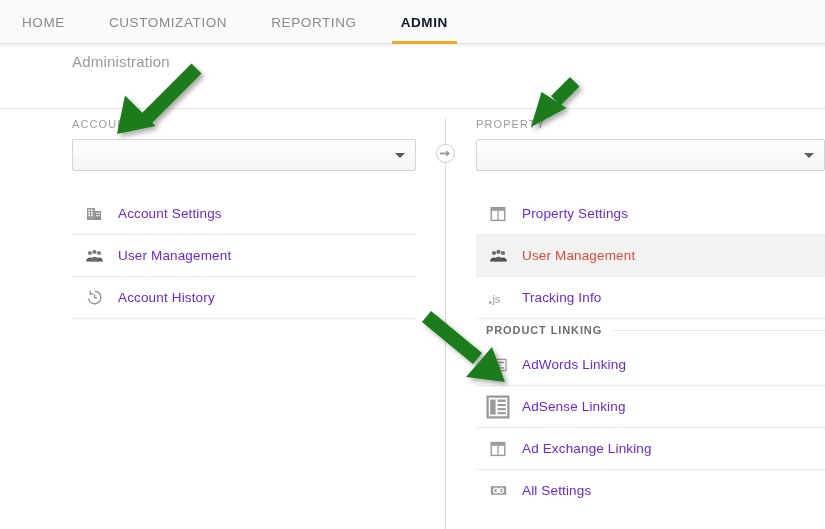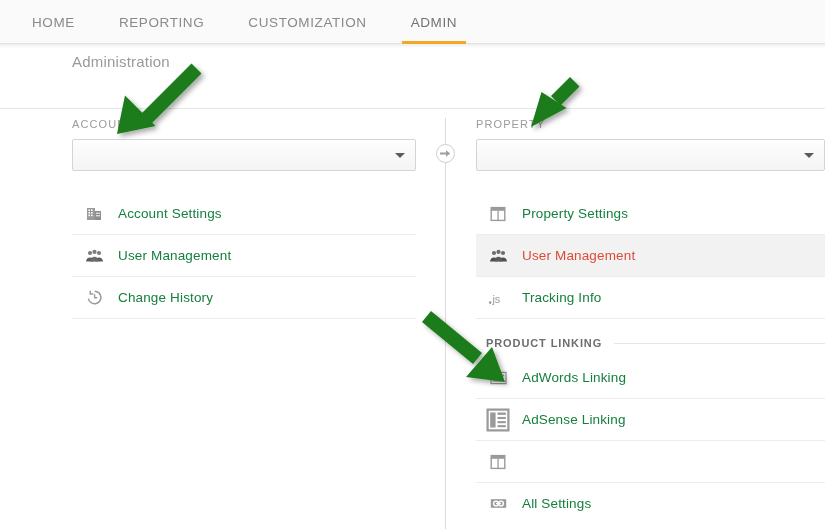--- a/index.html
+++ b/index.html
@@ -11,30 +11,30 @@
     overflow: hidden;
   }
   #root { position: relative; width: 825px; height: 529px; background:#fff; }
 
   
   .topnav {
     position: absolute; left:0; top:0; width:825px; height:44px;
     background:#fafafa;
     border-bottom:1px solid #e3e3e3;
   }
-  .topnav-inner { display:flex; align-items:flex-start; height:44px; padding-left:10px; }
+  .topnav-inner { display:flex; align-items:flex-start; height:44px; }
   .navtab {
     display:flex; align-items:center;
     padding:0 22px;
     font-size:13.5px; letter-spacing:0.6px;
     color:#8a8a8a; font-weight:400;
     position:relative; cursor:pointer;
     height:44px;
   }
-  .navtab.active { color:#737373; }
+  .navtab.active { color:#0f172a;font-weight:bold; }
   .navtab.active:after {
     content:""; position:absolute; left:13px; right:13px; bottom:0;
     height:3px; background:#f5a623;
   }
   .header-shadow {
     position:absolute; left:0; top:44px; width:825px; height:4px;
     background:linear-gradient(to bottom, rgba(0,0,0,0.07), rgba(0,0,0,0));
   }
 
   
@@ -86,32 +86,32 @@
     cursor:pointer;
     padding-left:10px;
   }
   .menu-item.no-rule { border-bottom:1px solid transparent; }
   .menu-item .ico {
     width:24px; height:24px; flex:0 0 24px;
     display:flex; align-items:center; justify-content:center;
     margin-right:12px;
   }
   .menu-item .label {
-    font-size:13.5px; color:#15803d; letter-spacing:0.15px;
+    font-size:13.5px; color:#6d28d9; letter-spacing:0.15px;
   }
   .menu-item.selected { background:#f2f2f2; }
   .menu-item.selected .label { color:#dd4b39; }
 
   
   .col-property .menu-item { margin-right:-6px; }
 
   
   .group-header {
     display:flex; align-items:center;
-    margin-top:14px; margin-bottom:4px;
+    margin-top:1px; margin-bottom:4px;
     padding-left:10px;
     height:20px;
     justify-content:center;
   }
   .group-header .gh-text {
     font-size:11px; font-weight:bold; letter-spacing:0.9px;
     color:#6d6d6d; text-transform:uppercase; white-space:nowrap;
   }
   .group-header .gh-rule {
     flex:1; height:1px; background:#e6e6e6; margin-left:12px;
@@ -138,24 +138,24 @@
 <body>
 
 <div id="root">
 
   <div class="topnav">
     <div class="topnav-inner">
       <div class="navtab">
         <span>HOME</span>
       </div>
       <div class="navtab">
+        <span>CUSTOMIZATION</span>
+      </div>
+      <div class="navtab">
         <span>REPORTING</span>
-      </div>
-      <div class="navtab">
-        <span>CUSTOMIZATION</span>
       </div>
       <div class="navtab active">
         <span>ADMIN</span>
       </div>
     </div>
   </div>
   <div class="header-shadow"></div>
 
   <div class="breadcrumb">Administration</div>
   <div class="section-divider"></div>
@@ -217,21 +217,21 @@
 
 
       <div class="menu-item">
         <span class="ico">
           <svg width="17" height="17" viewBox="0 0 17 17">
             <path d="M8.6 2.2a6.3 6.3 0 1 1-6.2 7.3" fill="none" stroke="#9a9a9a" stroke-width="1.5"></path>
             <path d="M4.3 1.8v3.1h3.1" fill="none" stroke="#9a9a9a" stroke-width="1.5"></path>
             <path d="M8.6 5.3v3.4h2.6" fill="none" stroke="#9a9a9a" stroke-width="1.4"></path>
           </svg>
         </span>
-        <span class="label">Change History</span>
+        <span class="label">Account History</span>
       </div>
 
 
     </div>
   </div>
 
   <div class="col col-property">
     <div class="col-label">PROPERTY</div>
 
     <div class="select-box">
@@ -310,20 +310,21 @@
       </div>
 
       <div class="menu-item">
         <span class="ico">
           <svg width="16" height="16" viewBox="0 0 16 16">
             <rect x="1.2" y="1.6" width="13.6" height="12.8" fill="none" stroke="#9a9a9a" stroke-width="1.4"></rect>
             <rect x="1.2" y="1.6" width="13.6" height="3.2" fill="#9a9a9a"></rect>
             <rect x="7.4" y="4.8" width="1.3" height="9.6" fill="#9a9a9a"></rect>
           </svg>
         </span>
+        <span class="label">Ad Exchange Linking</span>
       </div>
 
       <div class="menu-item no-rule">
         <span class="ico">
           <svg width="17" height="13" viewBox="0 0 17 13">
             <rect x="0.8" y="2.2" width="15.4" height="8.6" fill="#9a9a9a"></rect>
             <circle cx="6" cy="6.5" r="2.4" fill="none" stroke="#ffffff" stroke-width="1.4"></circle>
             <circle cx="11" cy="6.5" r="2.4" fill="none" stroke="#ffffff" stroke-width="1.4"></circle>
             <rect x="6" y="5.8" width="5" height="1.4" fill="#ffffff"></rect>
           </svg>

